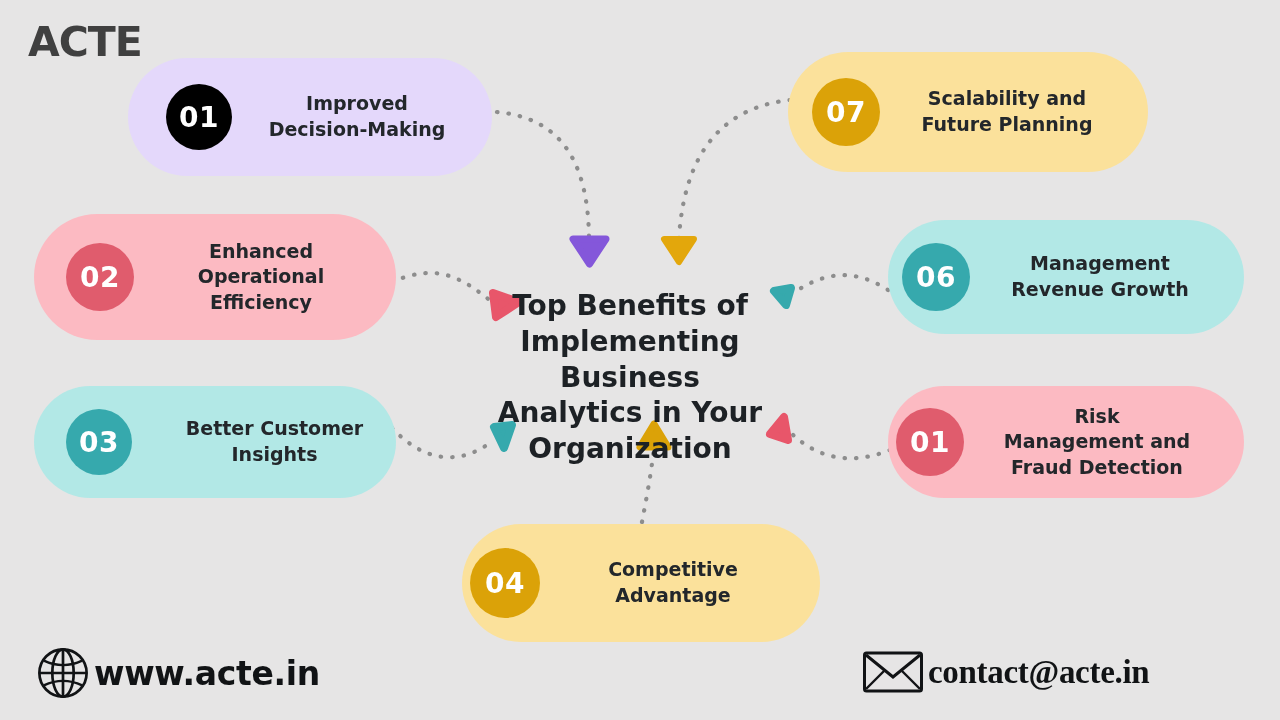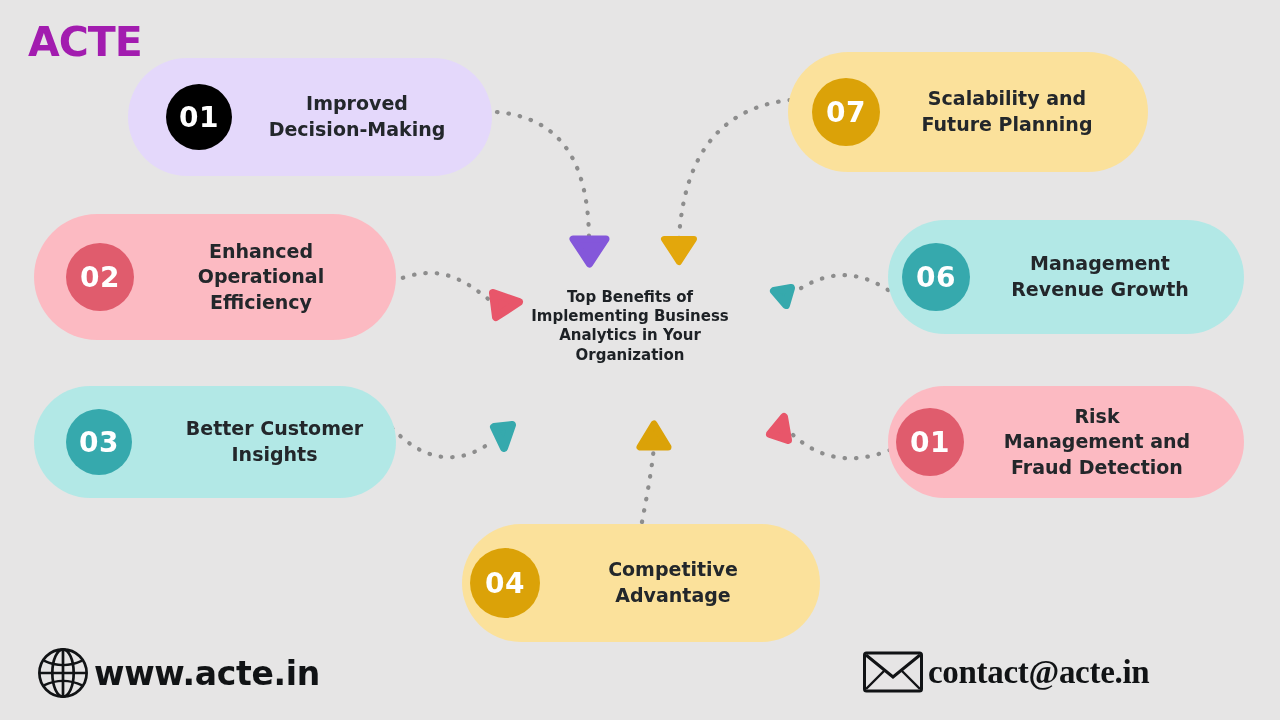--- a/index.html
+++ b/index.html
@@ -18,21 +18,21 @@
 
   
   .logo {
     position: absolute;
     left: 28px;
     top: 22px;
     font-family: "DejaVu Sans", "Liberation Sans", sans-serif;
     font-size: 41px;
     font-weight: 700;
     letter-spacing: -1px;
-    color: #a21caf;
+    color: #404040;
     line-height: 1;
   }
 
   
   .card {
     position: absolute;
     display: flex;
     align-items: center;
     border-radius: 999px;
     box-sizing: border-box;
@@ -82,21 +82,21 @@
   #card-07 .num-circle { width: 68px; height: 68px; background: #dba208; }
 
   
   #center-title {
     position: absolute;
     left: 455px;
     top: 288px;
     width: 350px;
     text-align: center;
     font-weight: 700;
-    font-size: 15px;
+    font-size: 28px;
     line-height: 1.28;
     color: #1d2125;
     white-space: pre-line;
   }
 
   
   #connectors {
     position: absolute;
     left: 0; top: 0;
     width: 1280px;

